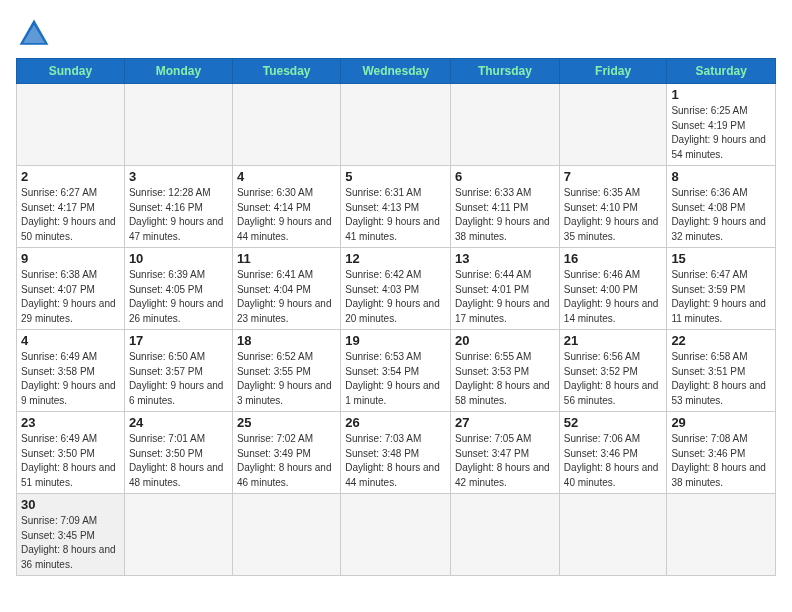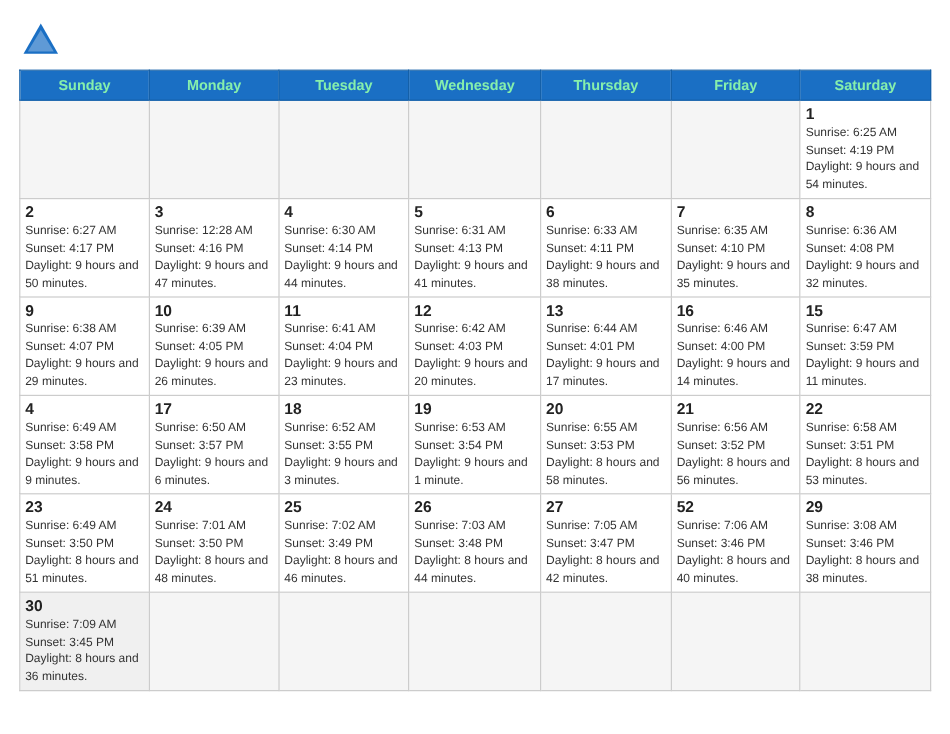--- a/index.html
+++ b/index.html
@@ -336,21 +336,21 @@
           </td>
           <td>
             <span class="day-number">52</span>
             <div class="day-info">Sunrise: 7:06 AM
 Sunset: 3:46 PM
 Daylight: 8 hours
 and 40 minutes.</div>
           </td>
           <td>
             <span class="day-number">29</span>
-            <div class="day-info">Sunrise: 3:08 AM
+            <div class="day-info">Sunrise: 7:08 AM
 Sunset: 3:46 PM
 Daylight: 8 hours
 and 38 minutes.</div>
           </td>
         </tr>
         <tr class="last-row">
           <td>
             <span class="day-number">30</span>
             <div class="day-info">Sunrise: 7:09 AM
 Sunset: 3:45 PM

